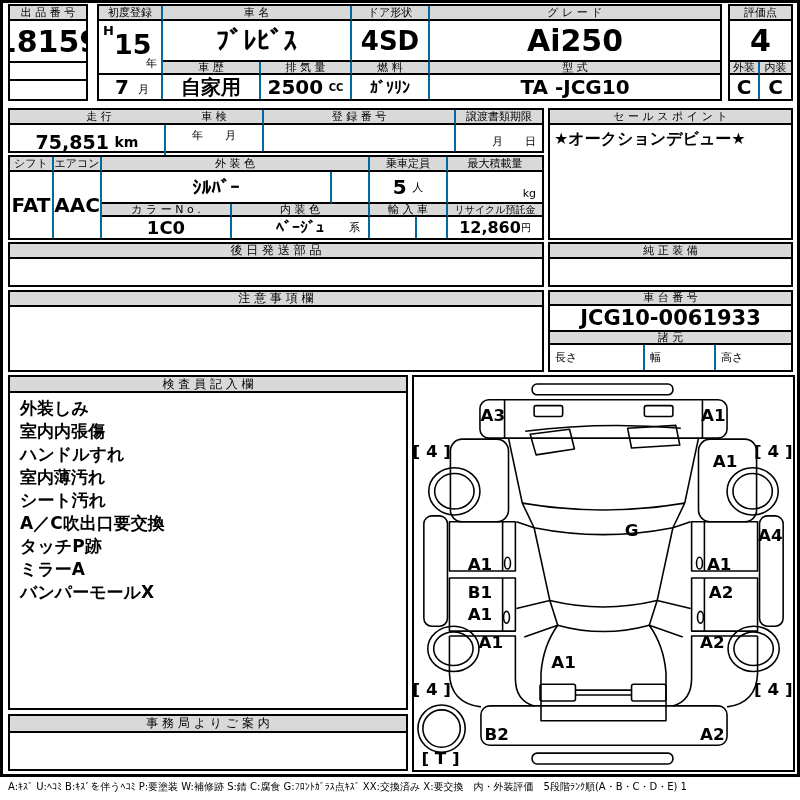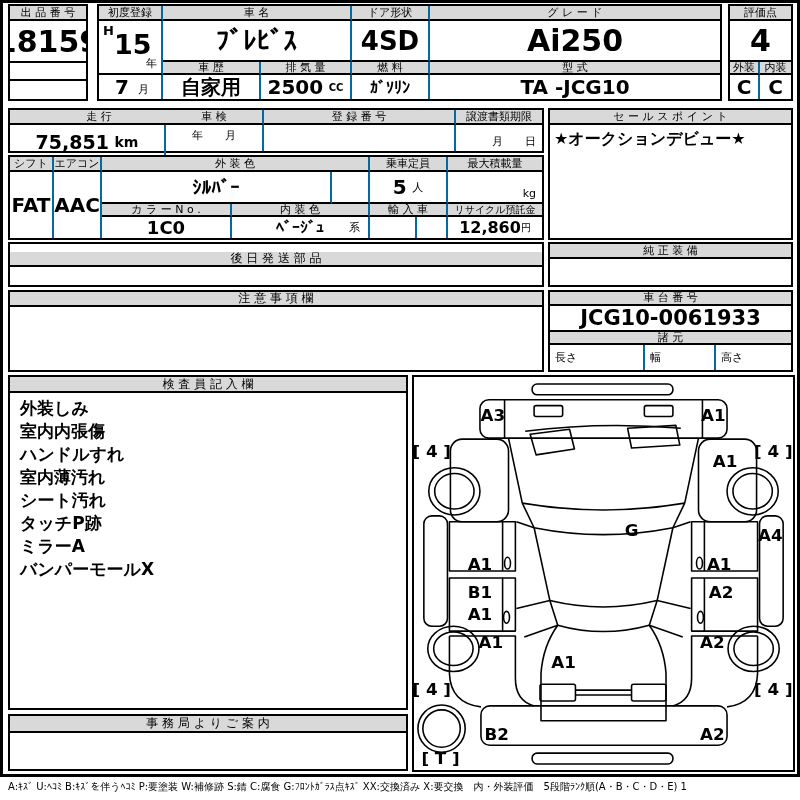--- a/index.html
+++ b/index.html
@@ -118,21 +118,21 @@
     <div class="cell hdr bb" style="left:438px;top:0;width:94px;height:15px;">最大積載量</div>
     <div class="cell bb" style="left:438px;top:15px;width:94px;height:32px;display:flex;align-items:flex-end;justify-content:flex-end;font-size:11px;padding:0 6px 2px 0;">kg</div>
     <div class="cell hdr bb" style="left:438px;top:47px;width:94px;height:13px;font-size:10px;">リサイクル預託金</div>
     <div class="cell v" style="left:438px;top:60px;width:94px;height:21px;">
       <span style="font-size:16px;">12,860</span>
         <span style="font-size:10px;font-weight:normal;">円</span>
     </div>
   </div>
 
   <div class="box" style="left:8px;top:242px;width:536px;height:45px;">
-    <div class="cell hdr bb" style="left:0;top:0;width:532px;height:15px;font-size:12px;margin-top:8px;">後 日 発 送 部 品</div>
+    <div class="cell hdr bb" style="left:0;top:0;width:532px;height:15px;font-size:12px;">後 日 発 送 部 品</div>
     <div class="cell" style="left:0;top:15px;width:532px;height:26px;"></div>
   </div>
 
   <div class="box" style="left:548px;top:242px;width:245px;height:45px;">
     <div class="cell hdr bb" style="left:0;top:0;width:241px;height:15px;">純 正 装 備</div>
     <div class="cell v" style="left:0;top:15px;width:241px;height:26px;font-size:17px;margin-top:36px;">ﾅﾋﾞ ABS ｴｱB ｱﾙﾐ PS PW</div>
   </div>
 
   <div class="box" style="left:8px;top:290px;width:536px;height:82px;">
     <div class="cell hdr bb" style="left:0;top:0;width:532px;height:15px;font-size:12px;">注 意 事 項 欄</div>
@@ -149,20 +149,21 @@
   </div>
 
   <div class="box" style="left:8px;top:375px;width:400px;height:335px;">
     <div class="cell hdr bb" style="left:0;top:0;width:396px;height:16px;font-size:12px;">検 査 員 記 入 欄</div>
     <div class="cell" style="left:0;top:16px;width:396px;height:367px;padding:4px 10px;" id="inspector-items">
         <div class="insp-line">外装しみ</div>
         <div class="insp-line">室内内張傷</div>
         <div class="insp-line">ハンドルすれ</div>
         <div class="insp-line">室内薄汚れ</div>
         <div class="insp-line">シート汚れ</div>
+        <div class="insp-line">A／C吹出口要交換</div>
         <div class="insp-line">タッチP跡</div>
         <div class="insp-line">ミラーA</div>
         <div class="insp-line">バンパーモールX</div>
       </div>
   </div>
 
   <div class="box" style="left:8px;top:714px;width:400px;height:57px;">
     <div class="cell hdr bb" style="left:0;top:0;width:396px;height:17px;font-size:12px;">事 務 局 よ り ご 案 内</div>
     <div class="cell" style="left:0;top:17px;width:396px;height:36px;"></div>
   </div>

